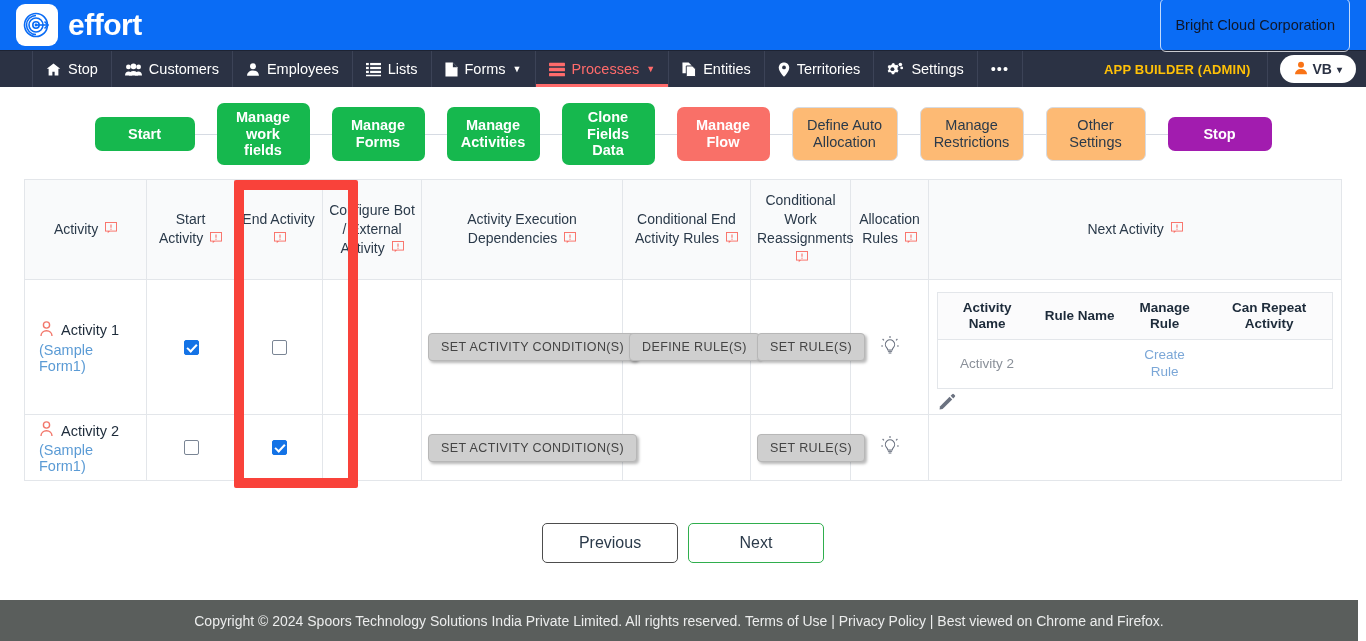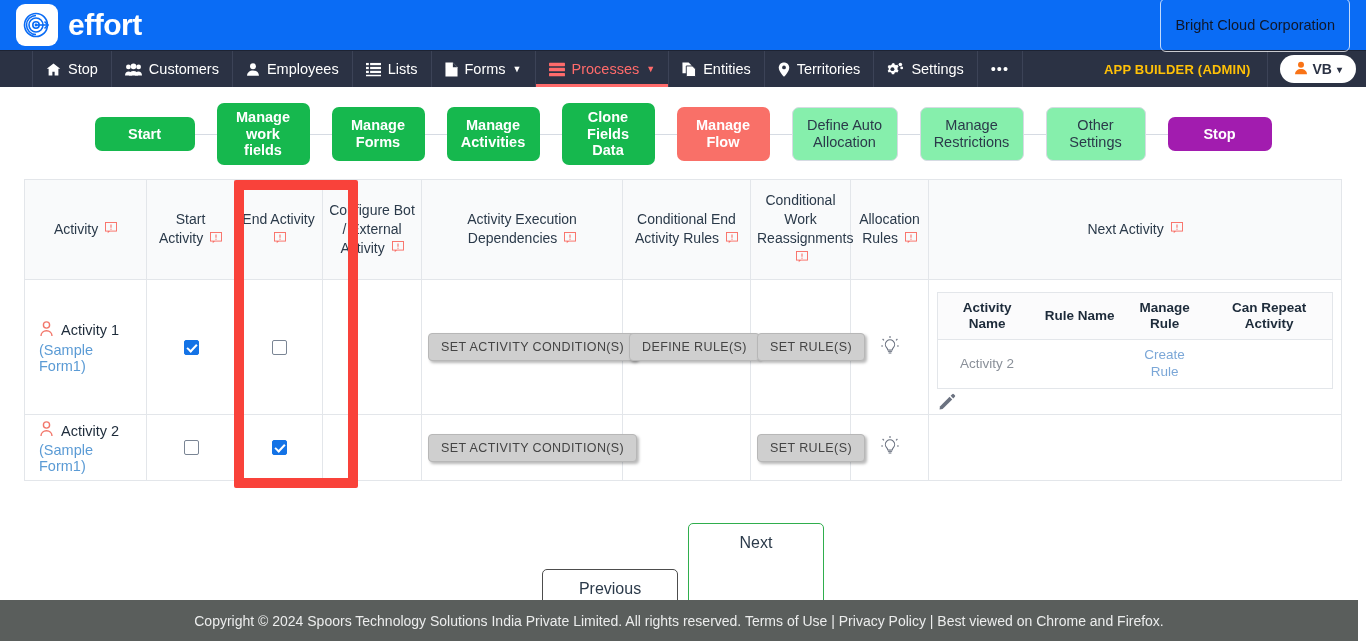--- a/index.html
+++ b/index.html
@@ -72,21 +72,21 @@
   .step {
     border-radius: 7px; font-size: 14.5px; font-weight:700; color:#fff;
     display:flex; align-items:center; justify-content:center; text-align:center;
     line-height:1.15; cursor:pointer; padding: 6px 10px; min-height:30px;
   }
   .step.two-line { min-height: 54px; width:93px; }
   .step.green { background:#16b84e; }
   .step.salmon { background:#f97068; }
   .step.red { background:#a21caf; }
   .step.white {
-    background:#86efac; border:1px solid #d6dbe3; color:#2b3a4a; font-weight:400;
+    background:#fdba74; border:1px solid #d6dbe3; color:#2b3a4a; font-weight:400;
   }
   .step.start { width: 100px; padding: 9px 10px; }
   .step.stop  { width: 104px; padding: 9px 10px; }
   .connector { width:22px; height:1px; background:#d6dbe3; flex:none; }
 
   
   .table-wrap { padding: 4px 24px 0 24px; }
   table.grid { width:100%; border-collapse: collapse; table-layout: fixed; }
   table.grid > thead > tr > th {
     background:#f9fafb; border:1px solid #e3e6ea; font-weight:400;
@@ -147,21 +147,21 @@
     position:absolute; left:234px; top:180px; width:124px; height:308px;
     border: 10px solid #f9423a; border-radius:2px; pointer-events:none; z-index:40;
   }
 
   
   .navbtns { display:flex; justify-content:center; gap:10px; margin-top:42px; }
   .navbtn {
     font-size:16px; padding: 10px 0; width:136px; text-align:center;
     border-radius:5px; background:#fff; cursor:pointer; color:#2b3a4a;
   }
-  .navbtn.prev { border:1.6px solid #4d4d4d;margin-top:46px; }
+  .navbtn.prev { border:1.6px solid #4d4d4d; }
   .navbtn.next { border:1.6px solid #2fae4d; }
 
   
   .footer {
     position:absolute; left:0; right:8px; bottom:0; height:41px;
     background:#5a5e5c; color:#eceded; font-size:14px;
     display:flex; align-items:center; justify-content:center;
   }
 </style>
 </head>

